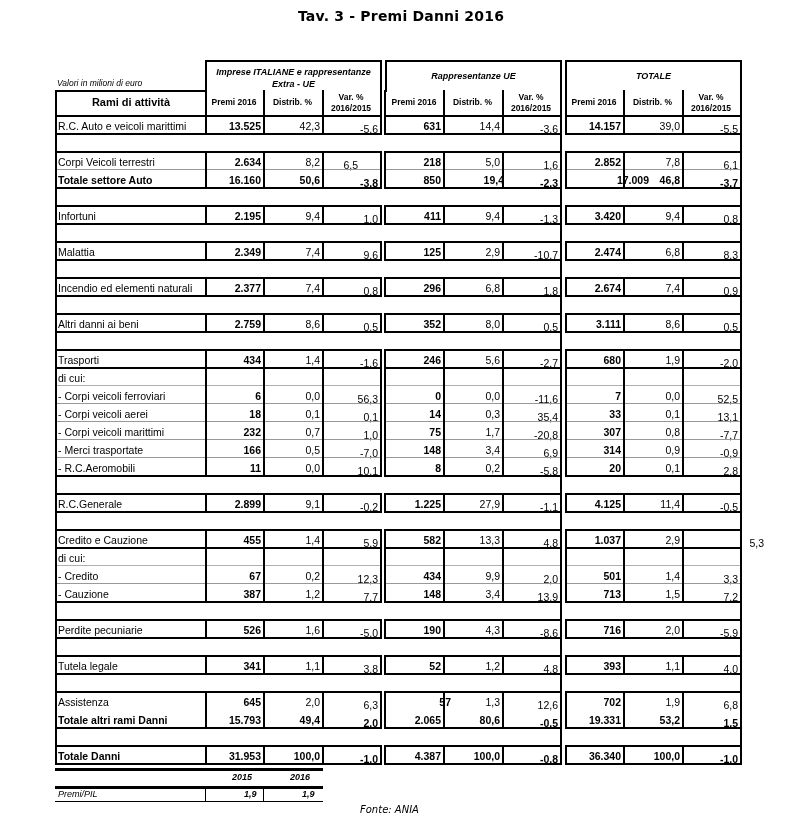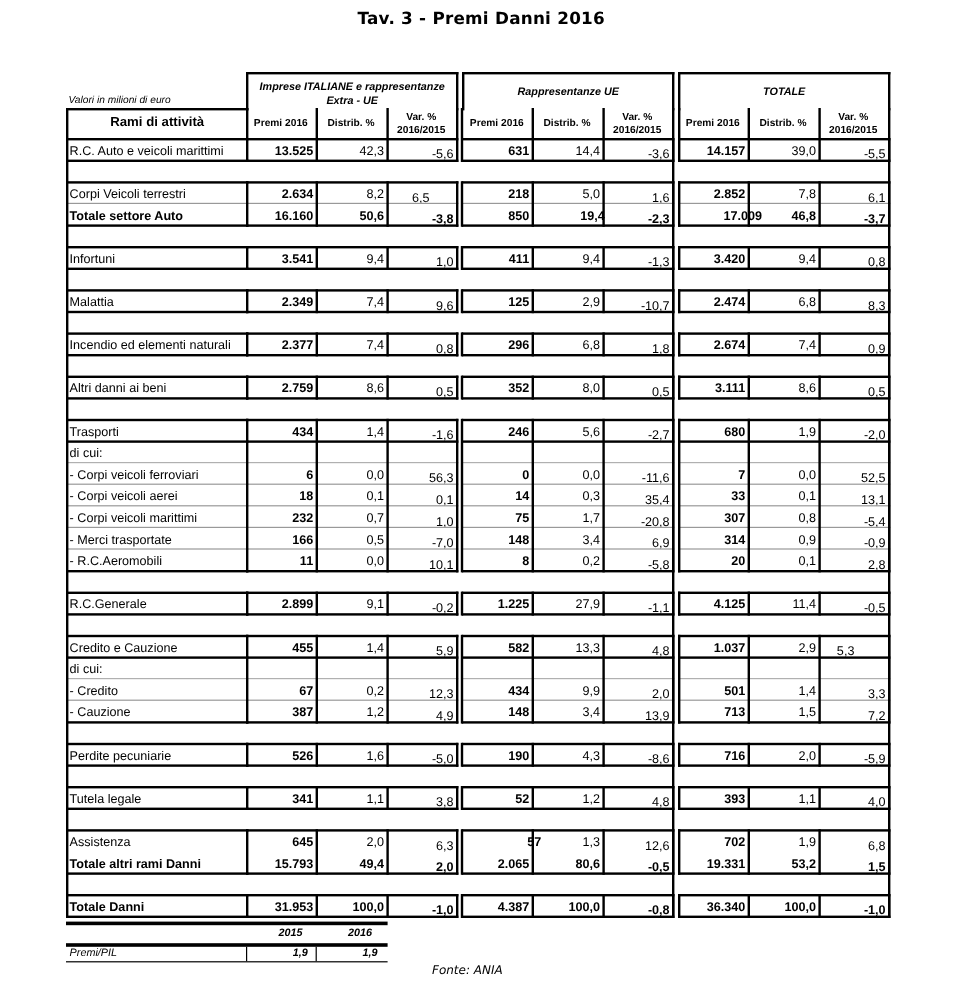--- a/index.html
+++ b/index.html
@@ -77,27 +77,27 @@
     <div class="cell num" style="left: 627px; width: 58px; padding-bottom: 0px; align-items: flex-end; transform: translateY(2px);">6,1</div>
   </div>
 <div class="row bold" style="top: 169px;">
     <div class="cell lbl">Totale settore Auto</div>
     <div class="cell num" style="left: 150px; width: 58px; font-weight: bold;">16.160</div>
     <div class="cell num" style="left: 208px; width: 59px; font-weight: bold;">50,6</div>
     <div class="cell num" style="left: 267px; width: 58px; font-weight: bold; padding-bottom: 0px; align-items: flex-end; transform: translateY(2px);">-3,8</div>
     <div class="cell num" style="left: 330px; width: 58px; font-weight: bold;">850</div>
     <div class="cell num" style="left: 388px; width: 63px; font-weight: bold;">19,4</div>
     <div class="cell num" style="left: 447px; width: 58px; font-weight: bold; padding-bottom: 0px; align-items: flex-end; transform: translateY(2px);">-2,3</div>
-    <div class="cell num" style="left: 510px; width: 72px; font-weight: bold;">17.009</div>
+    <div class="cell num" style="left: 524px; width: 72px; font-weight: bold;">17.009</div>
     <div class="cell num" style="left: 568px; width: 59px; font-weight: bold;">46,8</div>
     <div class="cell num" style="left: 627px; width: 58px; font-weight: bold; padding-bottom: 0px; align-items: flex-end; transform: translateY(2px);">-3,7</div>
   </div>
 <div class="row" style="top: 205px;">
     <div class="cell lbl">Infortuni</div>
-    <div class="cell num" style="left: 150px; width: 58px; font-weight: bold;">3.541</div>
+    <div class="cell num" style="left: 150px; width: 58px; font-weight: bold;">2.195</div>
     <div class="cell num" style="left: 208px; width: 59px;">9,4</div>
     <div class="cell num" style="left: 267px; width: 58px; padding-bottom: 0px; align-items: flex-end; transform: translateY(2px);">1,0</div>
     <div class="cell num" style="left: 330px; width: 58px; font-weight: bold;">411</div>
     <div class="cell num" style="left: 388px; width: 59px;">9,4</div>
     <div class="cell num" style="left: 447px; width: 58px; padding-bottom: 0px; align-items: flex-end; transform: translateY(2px);">-1,3</div>
     <div class="cell num" style="left: 510px; width: 58px; font-weight: bold;">3.420</div>
     <div class="cell num" style="left: 568px; width: 59px;">9,4</div>
     <div class="cell num" style="left: 627px; width: 58px; padding-bottom: 0px; align-items: flex-end; transform: translateY(2px);">0,8</div>
   </div>
 <div class="row" style="top: 241px;">
@@ -187,21 +187,21 @@
 <div class="row" style="top: 421px;">
     <div class="cell lbl">- Corpi veicoli marittimi</div>
     <div class="cell num" style="left: 150px; width: 58px; font-weight: bold;">232</div>
     <div class="cell num" style="left: 208px; width: 59px;">0,7</div>
     <div class="cell num" style="left: 267px; width: 58px; padding-bottom: 0px; align-items: flex-end; transform: translateY(2px);">1,0</div>
     <div class="cell num" style="left: 330px; width: 58px; font-weight: bold;">75</div>
     <div class="cell num" style="left: 388px; width: 59px;">1,7</div>
     <div class="cell num" style="left: 447px; width: 58px; padding-bottom: 0px; align-items: flex-end; transform: translateY(2px);">-20,8</div>
     <div class="cell num" style="left: 510px; width: 58px; font-weight: bold;">307</div>
     <div class="cell num" style="left: 568px; width: 59px;">0,8</div>
-    <div class="cell num" style="left: 627px; width: 58px; padding-bottom: 0px; align-items: flex-end; transform: translateY(2px);">-5,4</div>
+    <div class="cell num" style="left: 627px; width: 58px; padding-bottom: 0px; align-items: flex-end; transform: translateY(2px);">-7,7</div>
   </div>
 <div class="row" style="top: 439px;">
     <div class="cell lbl">- Merci trasportate</div>
     <div class="cell num" style="left: 150px; width: 58px; font-weight: bold;">166</div>
     <div class="cell num" style="left: 208px; width: 59px;">0,5</div>
     <div class="cell num" style="left: 267px; width: 58px; padding-bottom: 0px; align-items: flex-end; transform: translateY(2px);">-7,0</div>
     <div class="cell num" style="left: 330px; width: 58px; font-weight: bold;">148</div>
     <div class="cell num" style="left: 388px; width: 59px;">3,4</div>
     <div class="cell num" style="left: 447px; width: 58px; padding-bottom: 0px; align-items: flex-end; transform: translateY(2px);">6,9</div>
     <div class="cell num" style="left: 510px; width: 58px; font-weight: bold;">314</div>
@@ -235,21 +235,21 @@
 <div class="row" style="top: 529px;">
     <div class="cell lbl">Credito e Cauzione</div>
     <div class="cell num" style="left: 150px; width: 58px; font-weight: bold;">455</div>
     <div class="cell num" style="left: 208px; width: 59px;">1,4</div>
     <div class="cell num" style="left: 267px; width: 58px; padding-bottom: 0px; align-items: flex-end; transform: translateY(2px);">5,9</div>
     <div class="cell num" style="left: 330px; width: 58px; font-weight: bold;">582</div>
     <div class="cell num" style="left: 388px; width: 59px;">13,3</div>
     <div class="cell num" style="left: 447px; width: 58px; padding-bottom: 0px; align-items: flex-end; transform: translateY(2px);">4,8</div>
     <div class="cell num" style="left: 510px; width: 58px; font-weight: bold;">1.037</div>
     <div class="cell num" style="left: 568px; width: 59px;">2,9</div>
-    <div class="cell num" style="left: 601px; width: 58px; padding-bottom: 0px; align-items: flex-end; transform: translateY(2px);">5,3</div>
+    <div class="cell num" style="left: 653px; width: 58px; padding-bottom: 0px; align-items: flex-end; transform: translateY(2px);">5,3</div>
   </div>
 <div class="row" style="top: 547px;">
     <div class="cell lbl">di cui:</div>
     <div class="cell num" style="left: 150px; width: 58px; font-weight: bold;"></div>
     <div class="cell num" style="left: 208px; width: 59px;"></div>
     <div class="cell num" style="left: 267px; width: 58px; padding-bottom: 0px; align-items: flex-end; transform: translateY(2px);"></div>
     <div class="cell num" style="left: 330px; width: 58px; font-weight: bold;"></div>
     <div class="cell num" style="left: 388px; width: 59px;"></div>
     <div class="cell num" style="left: 447px; width: 58px; padding-bottom: 0px; align-items: flex-end; transform: translateY(2px);"></div>
     <div class="cell num" style="left: 510px; width: 58px; font-weight: bold;"></div>
@@ -265,21 +265,21 @@
     <div class="cell num" style="left: 388px; width: 59px;">9,9</div>
     <div class="cell num" style="left: 447px; width: 58px; padding-bottom: 0px; align-items: flex-end; transform: translateY(2px);">2,0</div>
     <div class="cell num" style="left: 510px; width: 58px; font-weight: bold;">501</div>
     <div class="cell num" style="left: 568px; width: 59px;">1,4</div>
     <div class="cell num" style="left: 627px; width: 58px; padding-bottom: 0px; align-items: flex-end; transform: translateY(2px);">3,3</div>
   </div>
 <div class="row" style="top: 583px;">
     <div class="cell lbl">- Cauzione</div>
     <div class="cell num" style="left: 150px; width: 58px; font-weight: bold;">387</div>
     <div class="cell num" style="left: 208px; width: 59px;">1,2</div>
-    <div class="cell num" style="left: 267px; width: 58px; padding-bottom: 0px; align-items: flex-end; transform: translateY(2px);">4,9</div>
+    <div class="cell num" style="left: 267px; width: 58px; padding-bottom: 0px; align-items: flex-end; transform: translateY(2px);">7,7</div>
     <div class="cell num" style="left: 330px; width: 58px; font-weight: bold;">148</div>
     <div class="cell num" style="left: 388px; width: 59px;">3,4</div>
     <div class="cell num" style="left: 447px; width: 58px; padding-bottom: 0px; align-items: flex-end; transform: translateY(2px);">13,9</div>
     <div class="cell num" style="left: 510px; width: 58px; font-weight: bold;">713</div>
     <div class="cell num" style="left: 568px; width: 59px;">1,5</div>
     <div class="cell num" style="left: 627px; width: 58px; padding-bottom: 0px; align-items: flex-end; transform: translateY(2px);">7,2</div>
   </div>
 <div class="row" style="top: 619px;">
     <div class="cell lbl">Perdite pecuniarie</div>
     <div class="cell num" style="left: 150px; width: 58px; font-weight: bold;">526</div>

